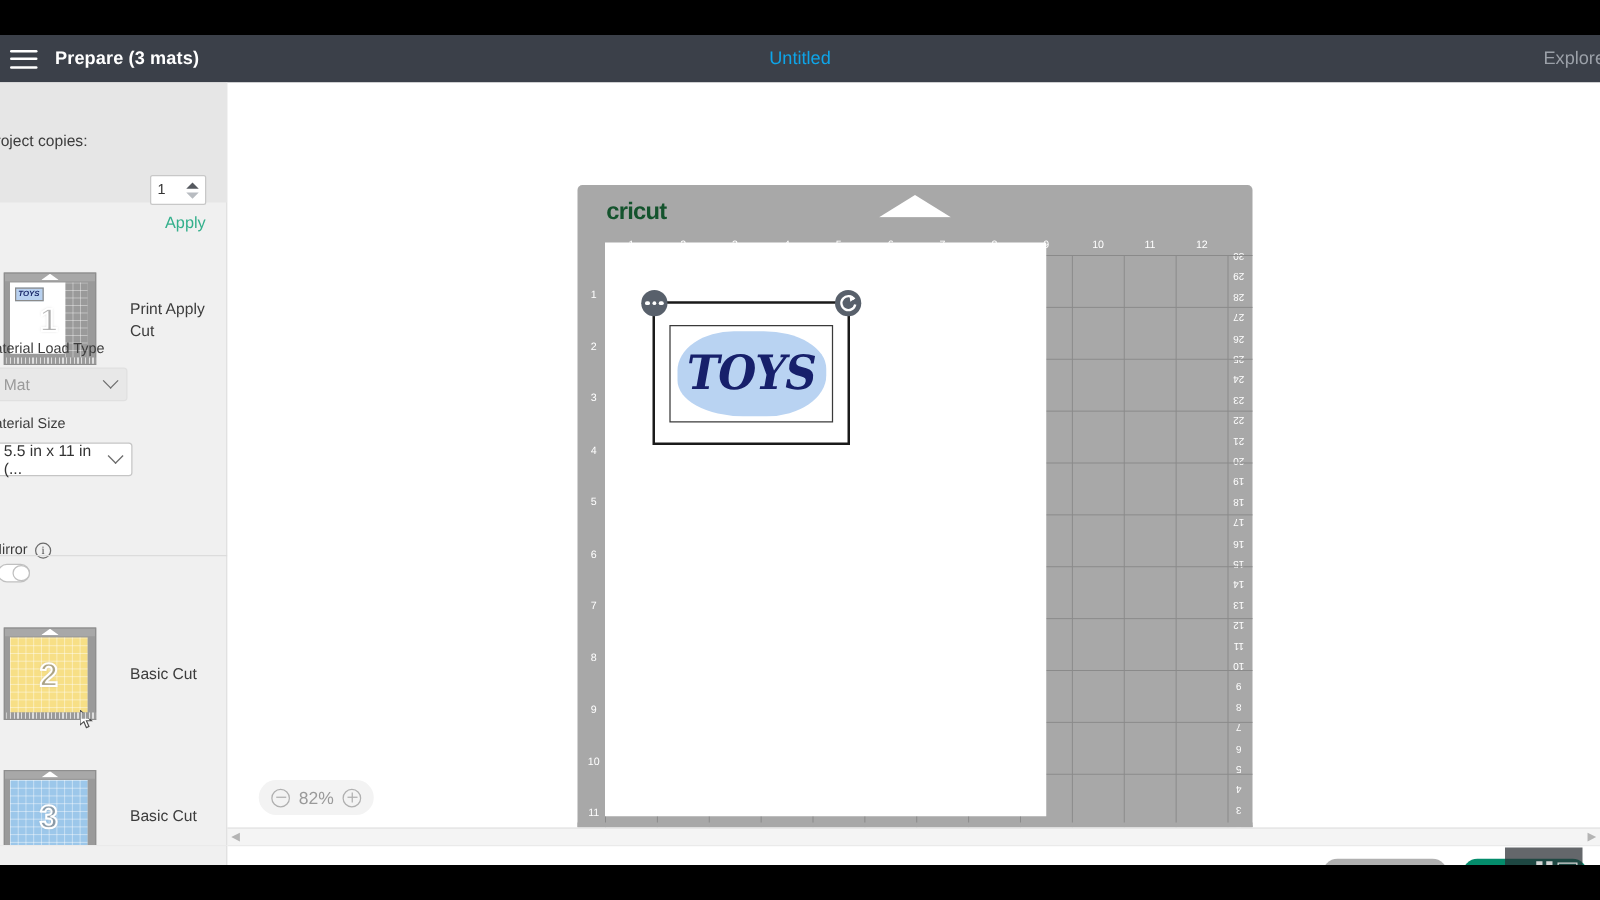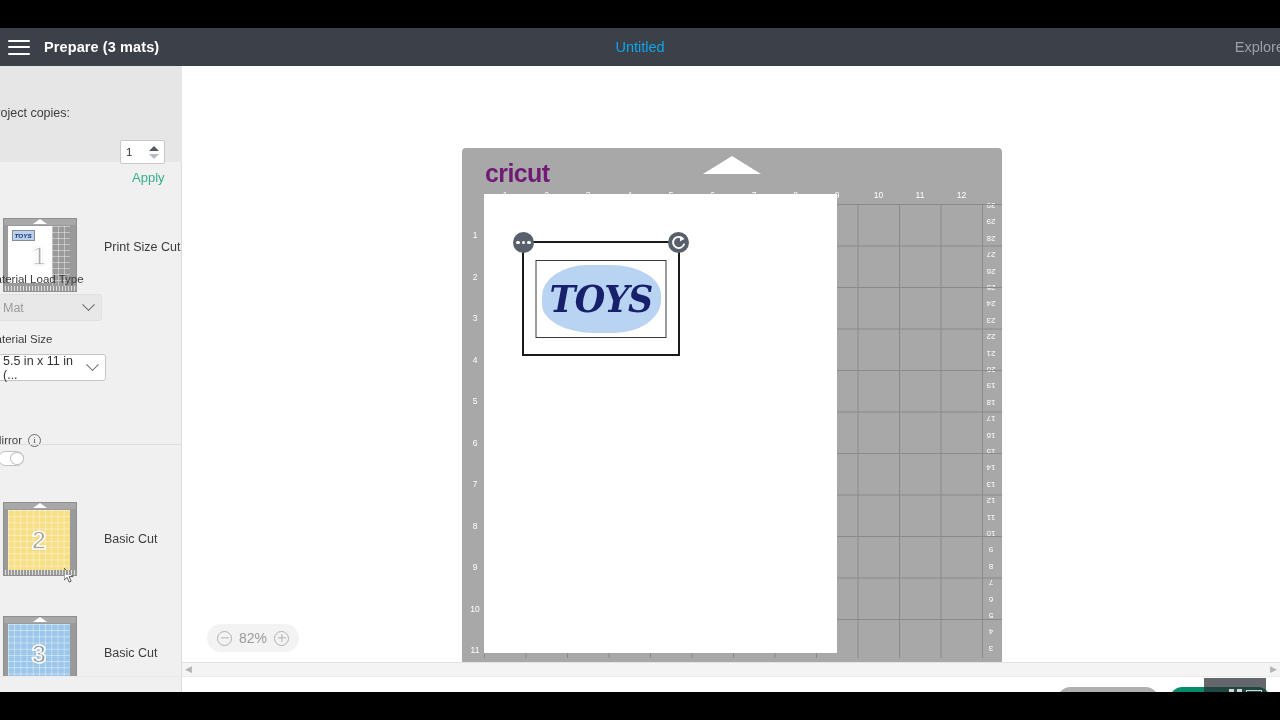--- a/index.html
+++ b/index.html
@@ -220,21 +220,21 @@
     overflow: hidden;
   }
   #mat-surface {
     position: absolute; left: 280px; top: 82px;
     width: 540px; height: 520px;
     background: #a8a8a8;
     border-radius: 4px 4px 0 0;
   }
   #cricut-logo {
     position: absolute; left: 23px; top: 11px;
-    font-size: 25px; font-weight: bold; color: #701a75;
+    font-size: 19px; font-weight: bold; color: #14532d;
     letter-spacing: -0.6px;
   }
   #mat-tab {
     position: absolute; left: 50%; top: 8px; transform: translateX(-50%);
     width: 66px; height: 18px; background: #ffffff;
     clip-path: polygon(6% 100%, 50% 0%, 94% 100%);
   }
   #ruler-top {
     position: absolute; left: 22px; top: 42px;
     width: 496px; height: 14px;
@@ -434,21 +434,21 @@
           <div id="mat1-paper">
             <div id="mat1-design">
               <span id="mat1-design-text">TOYS</span>
             </div>
           </div>
           <div id="mat1-grid"></div>
           <div class="mat-num">1</div>
         </div>
         <div class="mat-bottom-ruler"></div>
       </div>
-      <div class="mat-label" style="top:60px">Print Size Cut</div>
+      <div class="mat-label" style="top:60px">Print Apply Cut</div>
     </div>
 
     <div class="side-field-label" style="top:207px">Material Load Type</div>
     <div class="side-select" id="material-load-select" style="top:228px">
       <span>Mat</span>
       <span class="chev"></span>
     </div>
 
     <div class="side-field-label" style="top:267px">Material Size</div>
     <div class="side-select" id="material-size-select" style="top:288px">

